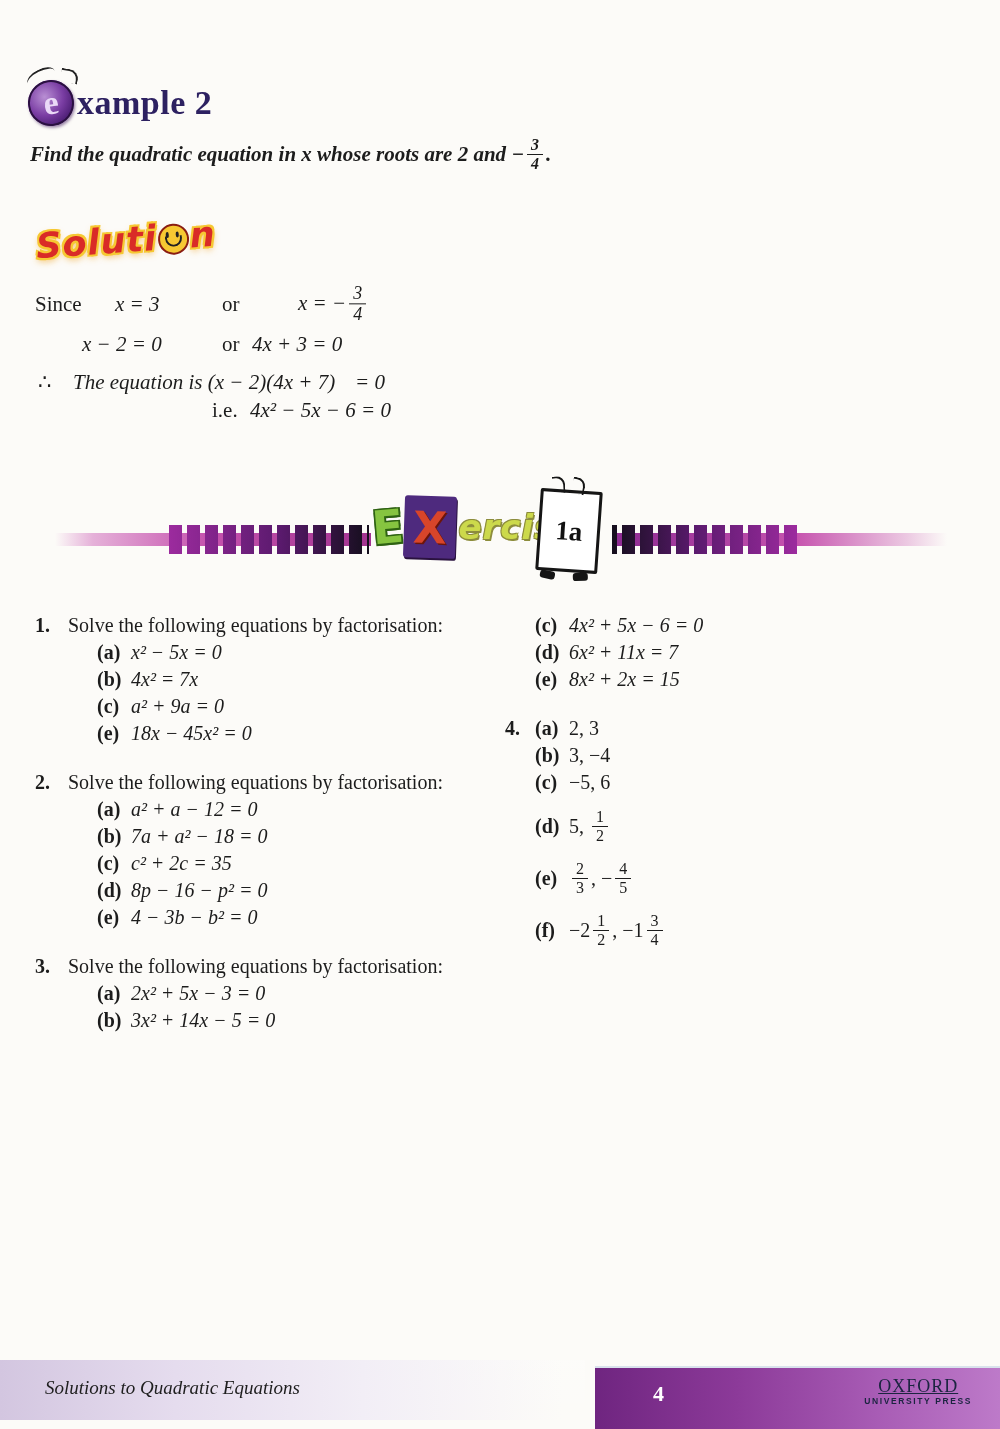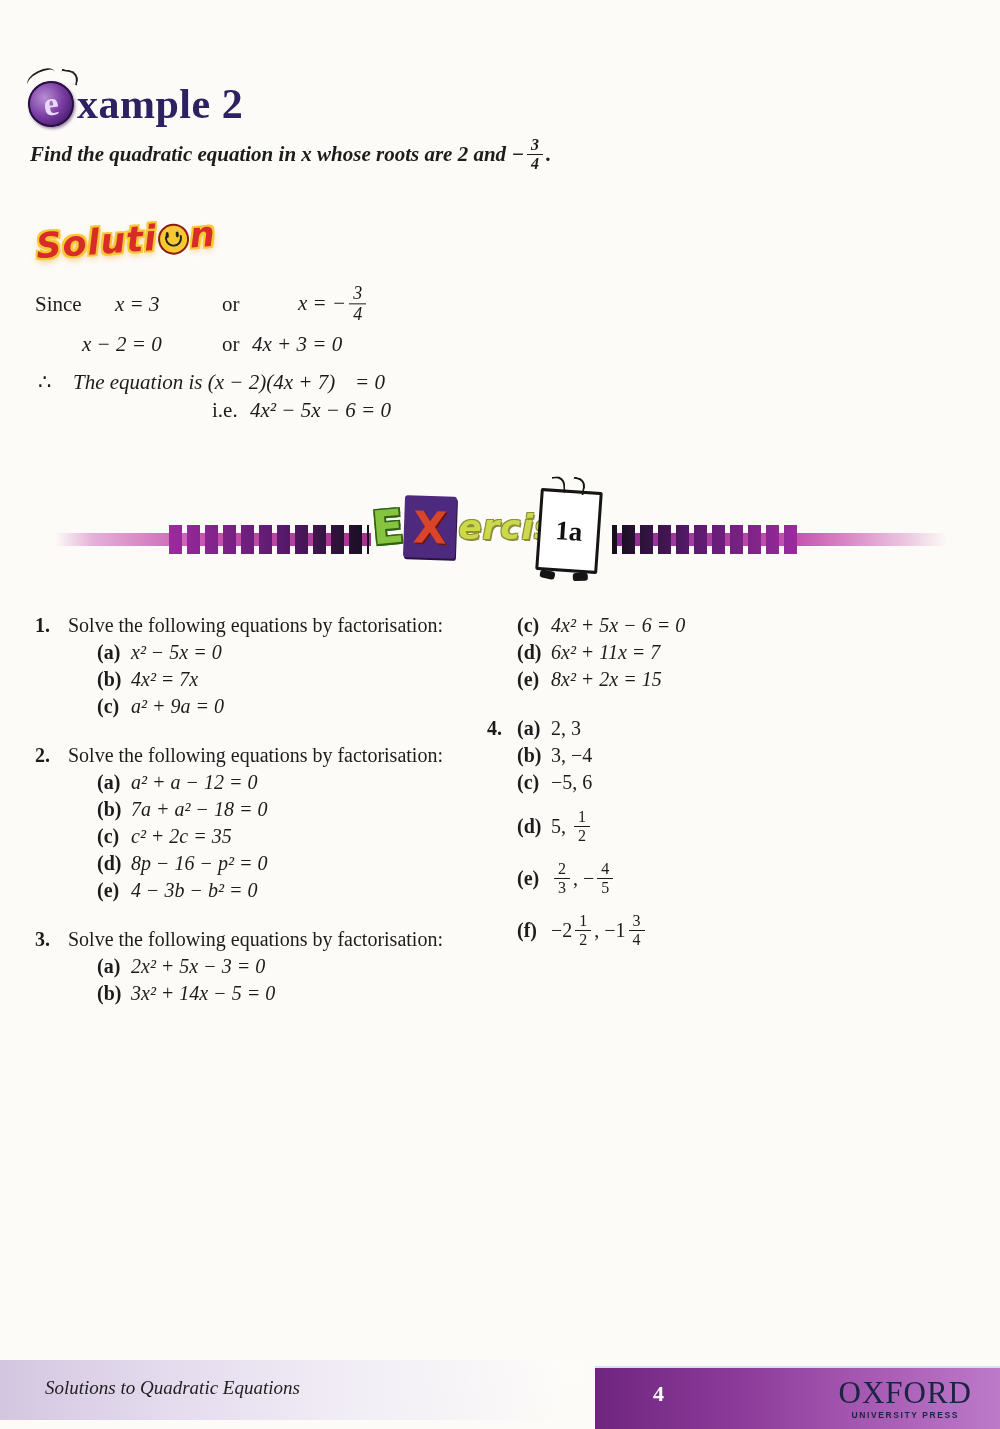--- a/index.html
+++ b/index.html
@@ -21,21 +21,21 @@
   .example-header{position:absolute;top:80px;left:28px;display:flex;align-items:center;}
   .e-icon{width:46px;height:46px;border-radius:50%;position:relative;flex:0 0 auto;
     background:radial-gradient(circle at 38% 35%, #b98fd4 0%, #7a3da3 45%, #4a1d72 75%, #2a0f45 100%);
     box-shadow:0 0 0 2px #2a1040 inset, 1px 2px 3px rgba(60,20,90,.5);
     display:flex;align-items:center;justify-content:center;transform:rotate(-8deg);
     color:#ead9f7;font-weight:bold;font-size:34px;}
   .e-icon::before{content:"";position:absolute;top:-12px;left:2px;width:30px;height:14px;
     border-top:2.5px solid #222;border-radius:50%;transform:rotate(-18deg);}
   .e-icon::after{content:"";position:absolute;top:-8px;right:-8px;width:16px;height:12px;
     border-top:2.5px solid #222;border-right:2.5px solid #222;border-radius:0 10px 0 0;transform:rotate(18deg);}
-  .example-title{font-size:42px;font-weight:bold;color:#2d2161;margin-left:3px;letter-spacing:.5px;}
+  .example-title{font-size:34px;font-weight:bold;color:#2d2161;margin-left:3px;letter-spacing:.5px;}
 
   
   .problem{position:absolute;top:126px;left:30px;height:56px;display:flex;align-items:center;
     font-size:21px;font-style:italic;font-weight:600;}
   .problem .frac{font-size:16px;font-weight:600;}
 
   
   .solution-logo{position:absolute;top:220px;left:36px;display:flex;align-items:center;
     font-family:"DejaVu Sans","Liberation Sans",sans-serif;font-weight:bold;font-style:italic;
     font-size:35px;color:#d92b27;letter-spacing:1px;transform:rotate(-4deg);
@@ -88,21 +88,21 @@
     border-bottom:none;border-left:none;border-radius:0 9px 0 0;}
   .ant.a1{left:8px;transform:rotate(-8deg);}
   .ant.a2{left:28px;transform:rotate(6deg);}
   .foot{position:absolute;bottom:-11px;width:15px;height:8px;background:#151515;border-radius:3px;}
   .foot.f1{left:2px;transform:rotate(8deg);}
   .foot.f2{right:6px;transform:rotate(-6deg);}
 
   
   .col{position:absolute;top:612px;font-size:20px;line-height:27px;}
   .col-left{left:35px;width:456px;}
-  .col-right{left:487px;width:462px;}
+  .col-right{left:505px;width:462px;}
   .question{margin-bottom:22px;}
   .q-head{position:relative;padding-left:33px;}
   .q-num{position:absolute;left:0;font-weight:bold;}
   .q-item{padding-left:62px;}
   .col-right .q-item{padding-left:30px;}
   .item-label{font-weight:bold;display:inline-block;width:34px;}
   .item-math{font-style:italic;}
   .q-item.fr{display:flex;align-items:center;margin:8px 0;min-height:44px;padding-left:30px;}
   .q-item.fr .frac{font-size:16px;}
   .item-text{white-space:pre;}
@@ -110,21 +110,21 @@
   
   .footer-left{position:absolute;left:0;top:1360px;width:585px;height:60px;
     background:linear-gradient(90deg,#d3c6e0 0%,#e5dcee 30%,#f2eef6 62%,rgba(247,245,243,0) 96%),
                linear-gradient(180deg,rgba(255,255,255,.25),rgba(255,255,255,0));}
   .footer-left-text{position:absolute;left:45px;top:17px;font-style:italic;font-size:19px;color:#1e1e1e;}
   .footer-right{position:absolute;left:595px;top:1366px;width:405px;height:63px;
     border-top:2px solid #d9e2ec;
     background:linear-gradient(90deg,#6f2580 0%,#8c3a99 35%,#a85cb5 70%,#bd7ac9 100%);}
   .page-num{position:absolute;left:58px;top:13px;color:#fff;font-weight:bold;font-size:22px;}
   .oxford{position:absolute;right:28px;top:9px;text-align:center;color:#1b2440;}
-  .oxford-name{font-size:31px;letter-spacing:1px;line-height:1.05;}
+  .oxford-name{font-size:18px;letter-spacing:1px;line-height:1.05;text-decoration:underline;}
   .oxford-sub{font-size:8.5px;font-weight:bold;letter-spacing:1.6px;
     font-family:"Liberation Sans","DejaVu Sans",sans-serif;}
 </style>
 </head>
 <body>
 
 <div class="page">
 
   <div class="example-header">
     <span class="e-icon">
@@ -207,20 +207,21 @@
   <div class="col col-left">
 
     <section class="question">
       <div class="q-head">
         <span class="q-num">1.</span>
         <span class="q-prompt">Solve the following equations by factorisation:</span>
       </div>
       <div class="q-item"><span class="item-label">(a)</span><span class="item-math">x² − 5x = 0</span></div>
       <div class="q-item"><span class="item-label">(b)</span><span class="item-math">4x² = 7x</span></div>
       <div class="q-item"><span class="item-label">(c)</span><span class="item-math">a² + 9a = 0</span></div>
+      <div class="q-item"><span class="item-label">(e)</span><span class="item-math">18x − 45x² = 0</span></div>
     </section>
 
     <section class="question">
       <div class="q-head">
         <span class="q-num">2.</span>
         <span class="q-prompt">Solve the following equations by factorisation:</span>
       </div>
       <div class="q-item"><span class="item-label">(a)</span><span class="item-math">a² + a − 12 = 0</span></div>
       <div class="q-item"><span class="item-label">(b)</span><span class="item-math">7a + a² − 18 = 0</span></div>
       <div class="q-item"><span class="item-label">(c)</span><span class="item-math">c² + 2c = 35</span></div>

